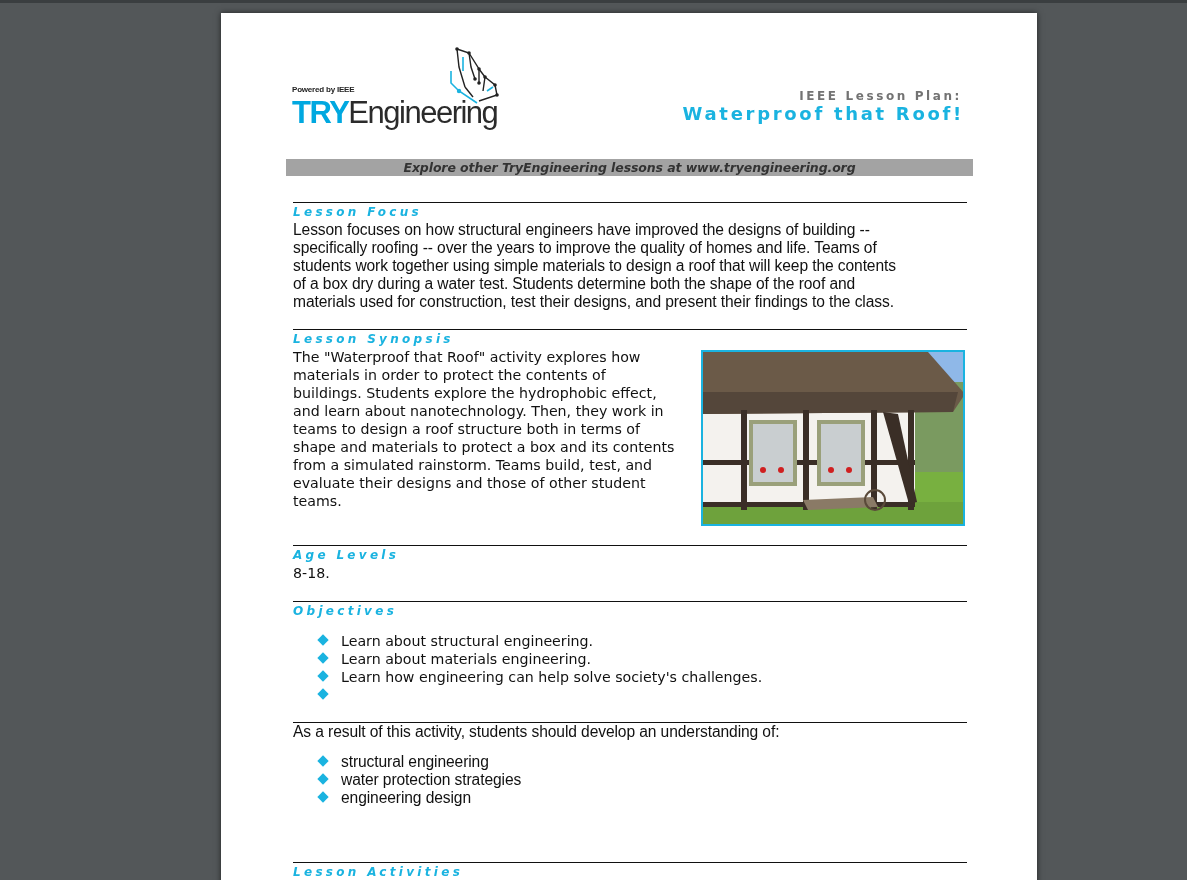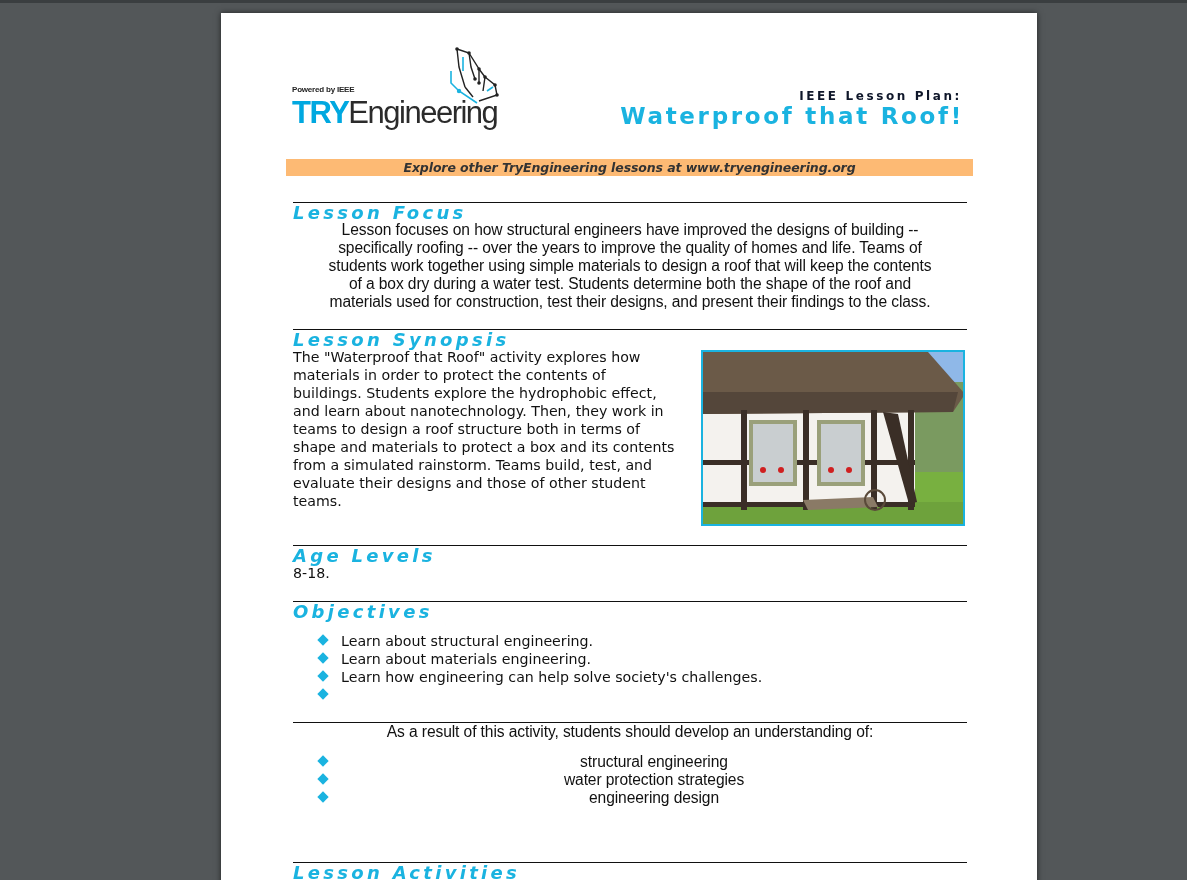--- a/index.html
+++ b/index.html
@@ -18,44 +18,44 @@
   .logo { position:absolute; left:71px; top:32px; width:210px; height:90px; }
   .powered { position:absolute; left:0; top:40px; font-family:"Liberation Sans", sans-serif; font-size:8px; font-weight:bold; color:#222; letter-spacing:-0.2px; }
   .logo-word { position:absolute; left:0; top:48px; font-family:"Liberation Sans", sans-serif; font-size:31px; line-height:40px; letter-spacing:-1.5px; white-space:nowrap; }
   .logo-try { color:#00a8e0; font-weight:bold; }
   .logo-eng { color:#2b2b2b; font-weight:normal; }
   .logo-svg { position:absolute; left:157px; top:0; }
 
   .plan-label {
     position:absolute; right:75px; top:76px;
     font-family:"DejaVu Sans", sans-serif; font-weight:bold; font-size:12px;
-    color:#0f172a; letter-spacing:2.6px;
+    color:#737373; letter-spacing:2.6px;
   }
   .plan-title {
     position:absolute; right:73px; top:90px;
-    font-family:"DejaVu Sans", sans-serif; font-weight:bold; font-size:23px;
+    font-family:"DejaVu Sans", sans-serif; font-weight:bold; font-size:18px;
     color:#1ab3e0; letter-spacing:2.7px;
   }
   .explore {
     position:absolute; left:65px; top:146px; width:687px; height:17px;
-    background:#fdba74;
+    background:#a3a3a3;
     text-align:center;
     font-family:"DejaVu Sans", sans-serif; font-style:italic; font-weight:bold; font-size:12.5px;
     color:#333; line-height:17px; letter-spacing:-0.1px;
   }
   .section { position:absolute; left:72px; width:674px; }
   .rule { border-top:1.3px solid #111; width:674px; }
   .heading {
     font-family:"DejaVu Sans", sans-serif; font-weight:bold; font-style:italic;
-    font-size:18px; color:#1ab3e0; letter-spacing:3.3px;
+    font-size:12px; color:#1ab3e0; letter-spacing:3.3px;
     line-height:17px; margin-top:1px;
   }
   .body-narrow {
     font-family:"Liberation Sans", sans-serif; font-size:15.6px; color:#111;
-    line-height:18px; letter-spacing:-0.1px;text-align:center;
+    line-height:18px; letter-spacing:-0.1px;
   }
   .body-wide {
     font-family:"DejaVu Sans", sans-serif; font-size:14.2px; color:#111;
     line-height:18px;
   }
   .synopsis-text { width:400px; }
   .photo {
     position:absolute; left:408px; top:21px; width:264px; height:176px;
     border:2.5px solid #1ab3e0; box-sizing:border-box; overflow:hidden;
   }

